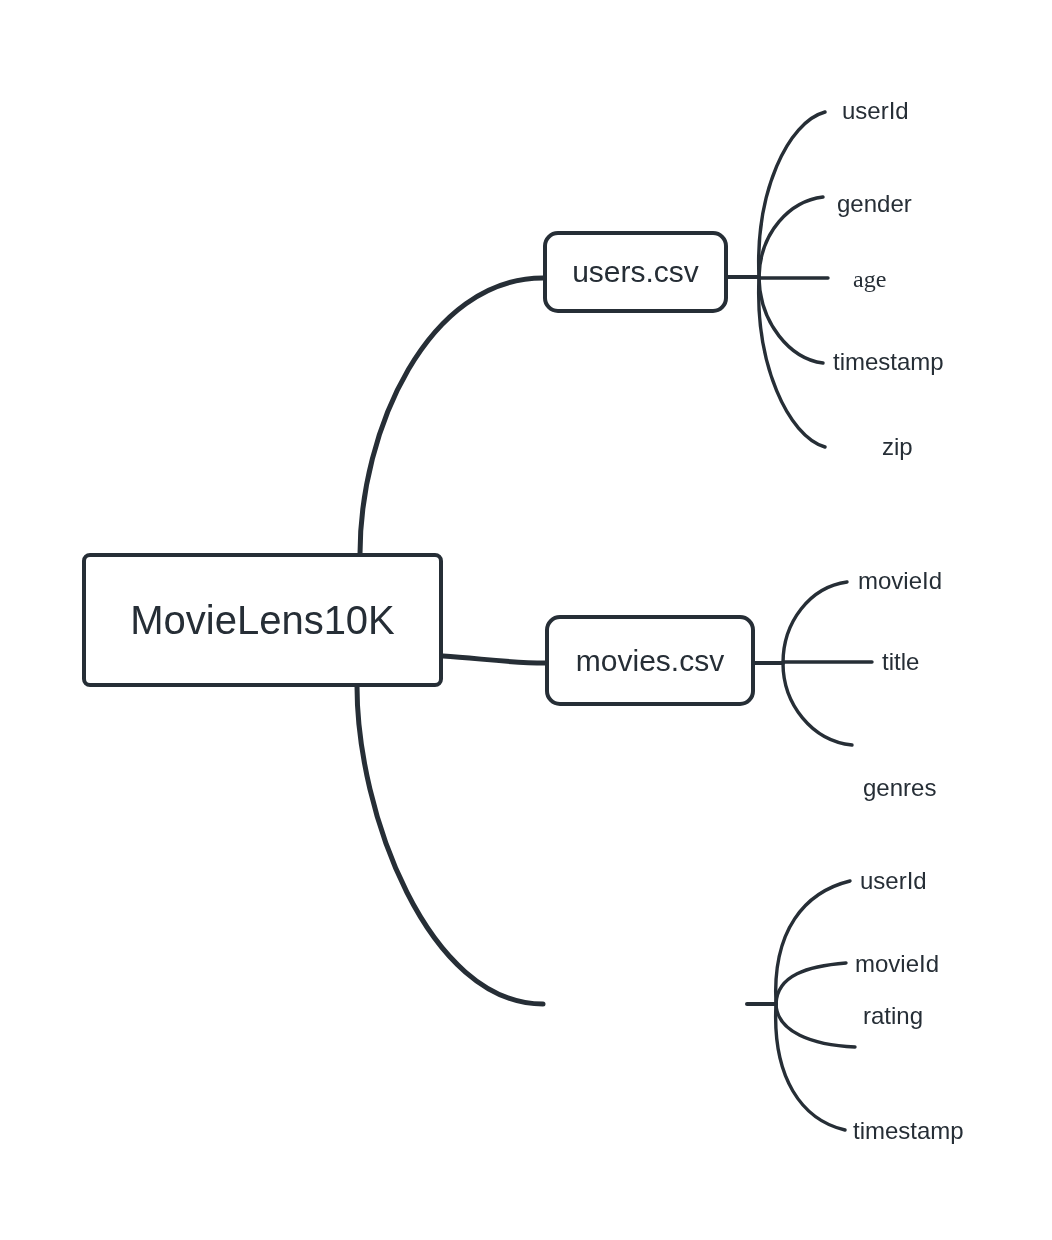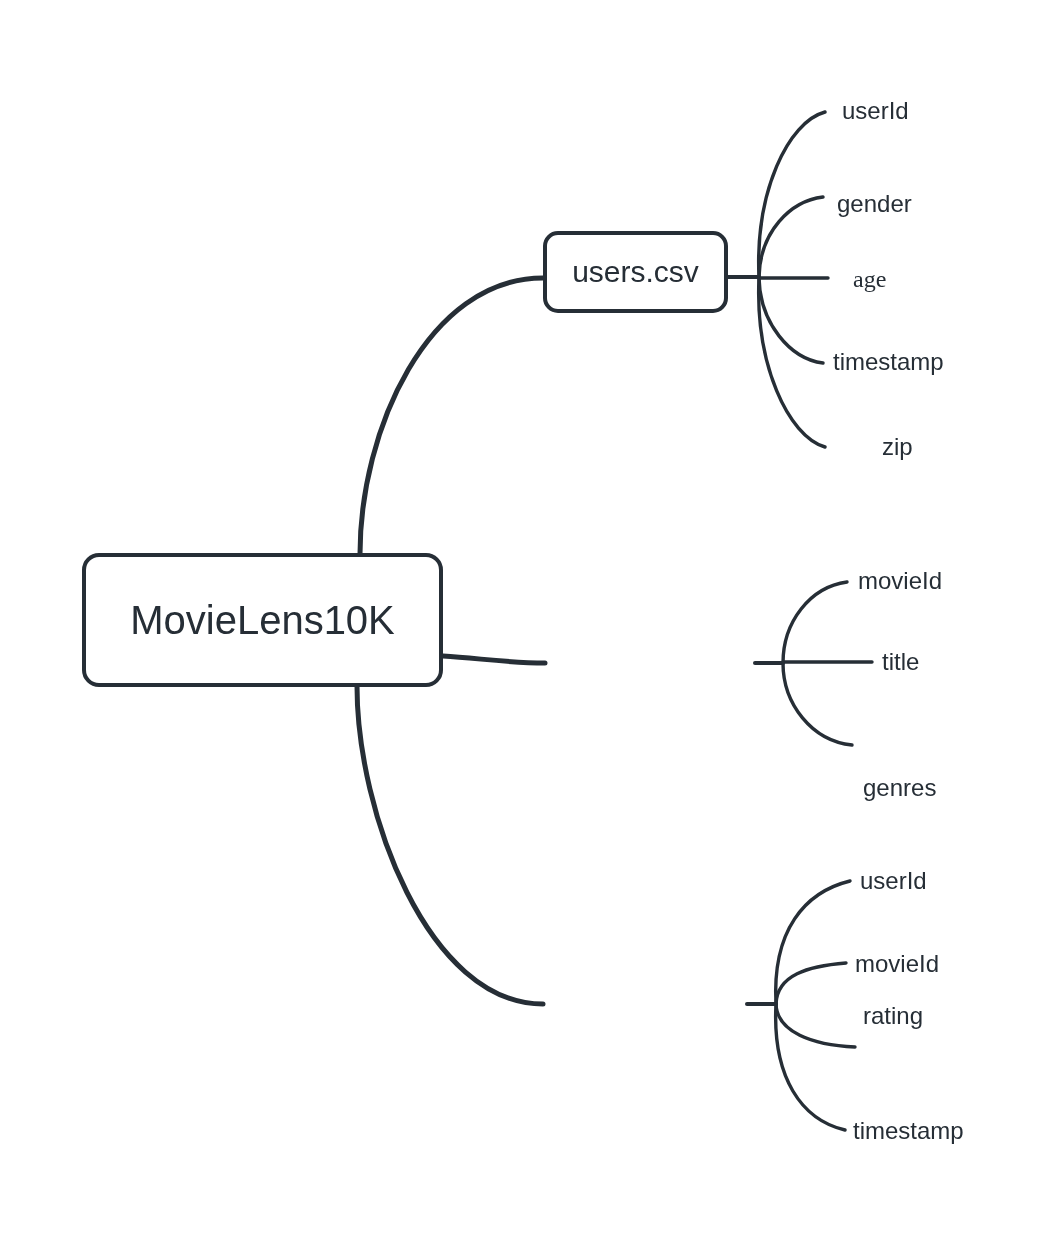--- a/index.html
+++ b/index.html
@@ -30,21 +30,21 @@
     position: absolute;
     border: 4px solid var(--ink);
     border-radius: 15px;
     background: var(--bg);
     color: var(--ink);
     display: flex;
     align-items: center;
     justify-content: center;
     white-space: nowrap;
   }
-  .node-root { left: 82px; top: 553px; width: 361px; height: 134px; font-size: 40px; border-radius: 17px; }
+  .node-root { left: 82px; top: 553px; width: 361px; height: 134px; font-size: 40px; border-radius: 8px; }
   .node-users { left: 543px; top: 231px; width: 185px; height: 82px; font-size: 30px; }
   .node-movies { left: 545px; top: 615px; width: 210px; height: 91px; font-size: 30px; }
   .node-ratings { left: 543px; top: 957px; width: 204px; height: 93px; font-size: 30px; }
   .leaf {
     position: absolute;
     transform: translateY(-50%);
     font-size: 24px;
     color: var(--ink);
     white-space: nowrap;
   }
@@ -80,20 +80,23 @@
   </svg>
 
   <div class="node node-root">
     <span>MovieLens10K</span>
   </div>
 
   <div class="node node-users">
     <span>users.csv</span>
   </div>
 
+  <div class="node node-movies">
+    <span>movies.csv</span>
+  </div>
 
 
   <span class="leaf" style="left:842px; top:111px;">userId</span>
   <span class="leaf" style="left:837px; top:204px;">gender</span>
   <span class="leaf" style="left:853px; top:279px;font-family:Liberation Serif, serif;">age</span>
   <span class="leaf" style="left:833px; top:362px;">timestamp</span>
   <span class="leaf" style="left:846px; top:447px;margin-left:36px;">zip</span>
 
   <span class="leaf" style="left:858px; top:581px;">movieId</span>
   <span class="leaf" style="left:882px; top:662px;">title</span>

